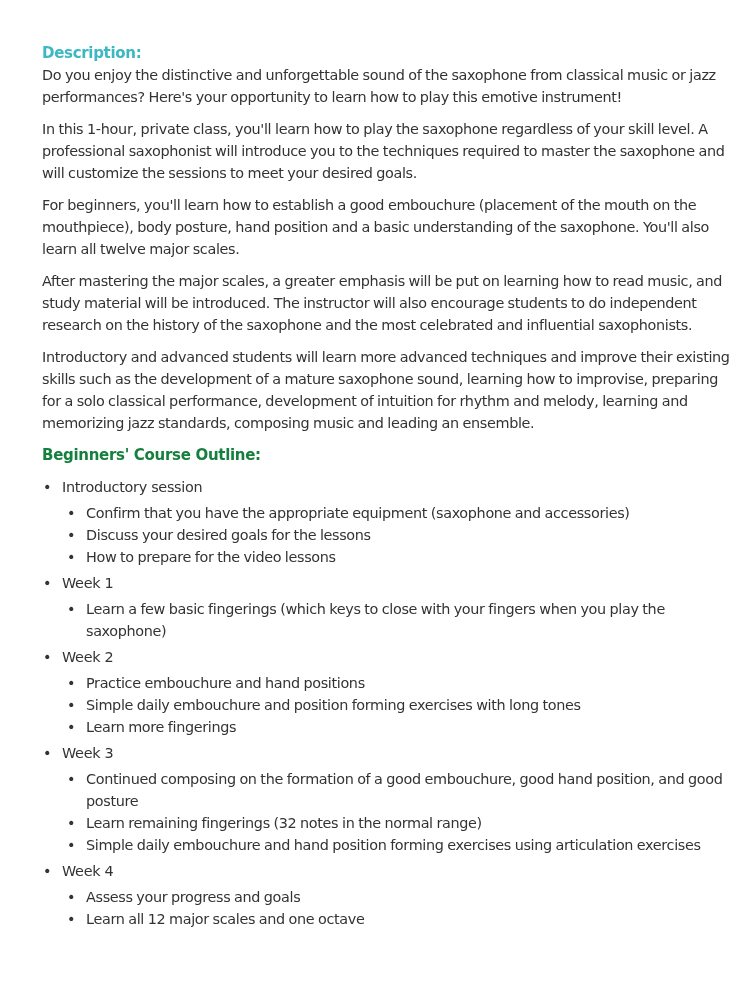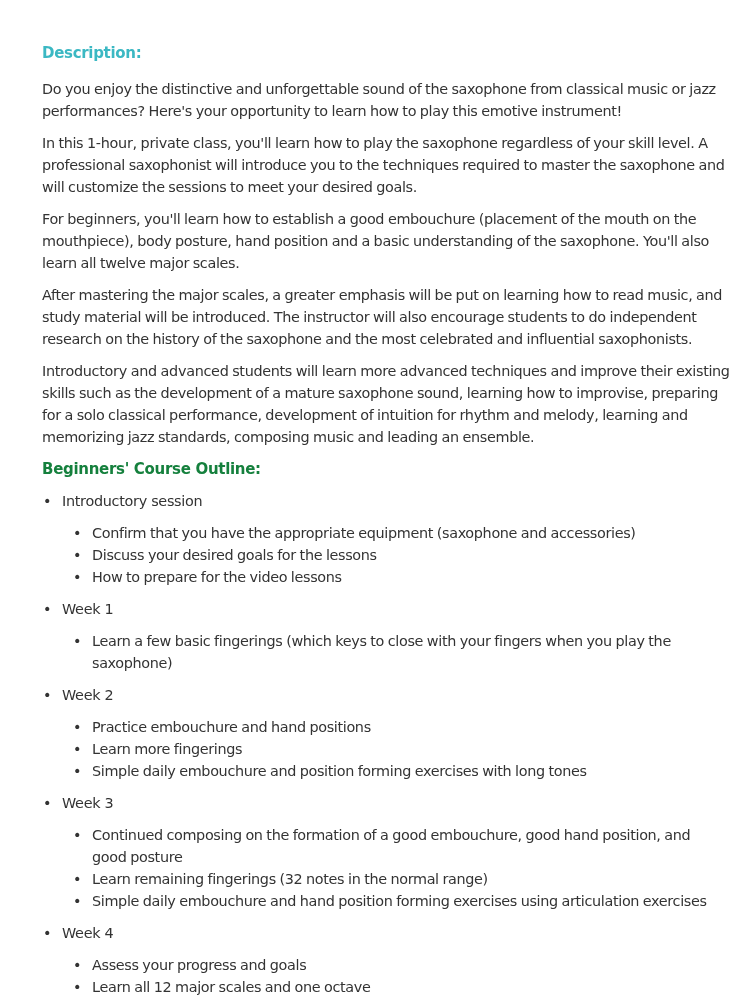--- a/index.html
+++ b/index.html
@@ -11,27 +11,27 @@
     line-height: 22px;
   }
   .content { position: absolute; left: 42px; top: 42px; width: 690px; }
   .heading {
     font-family: "DejaVu Sans", sans-serif; font-weight: 900;
     font-size: 15px; line-height: 22px; letter-spacing: -0.3px;
   }
   .heading.teal { color: #3bb8c3; }
   .heading.dark { color: #15803d; margin-top: 10px; }
   p { margin: 0 0 10px 0; letter-spacing: -0.35px; word-spacing: -0.5px; }
-  p.first { margin-top: 14px; }
+  p.first { margin-top: 0; }
   b { font-weight: 400; letter-spacing: -0.3px; }
   ul.weeks { list-style: none; margin: 10px 0 0 0; padding: 0; }
   ul.weeks > li { position: relative; padding-left: 20px; }
   ul.weeks > li::before { content: "•"; position: absolute; left: 1px; top: 0; }
   .week-title { font-weight: 400; letter-spacing: -0.3px; }
-  ul.tasks { list-style: none; margin: 10px; padding: 0; }
+  ul.tasks { list-style: none; margin: 4px; padding: 0; }
   ul.tasks > li { position: relative; padding-left: 20px; letter-spacing: -0.35px; word-spacing: -0.5px; }
   ul.tasks > li::before { content: "•"; position: absolute; left: 1px; top: 0; }
 </style>
 </head>
 <body>
 
 <div class="content">
   <div class="heading teal">Description:</div>
   <p class="first">Do you enjoy the distinctive and unforgettable sound of the saxophone from classical music or jazz performances? Here's your opportunity to learn how to play this emotive instrument!</p>
   <p><span>In this </span><b>1-hour, private</b><span> class, you'll learn how to play the saxophone regardless of your skill level. A professional saxophonist will introduce you to the techniques required to master the saxophone and will customize the sessions to meet your desired goals.</span></p>
@@ -53,22 +53,22 @@
     <li>
       <div class="week-title">Week 1</div>
       <ul class="tasks">
         <li>Learn a few basic fingerings (which keys to close with your fingers when you play the saxophone)</li>
       </ul>
     </li>
     <li>
       <div class="week-title">Week 2</div>
       <ul class="tasks">
         <li>Practice embouchure and hand positions</li>
+        <li>Simple daily embouchure and position forming exercises with long tones</li>
         <li>Learn more fingerings</li>
-        <li>Simple daily embouchure and position forming exercises with long tones</li>
       </ul>
     </li>
     <li>
       <div class="week-title">Week 3</div>
       <ul class="tasks">
         <li>Continued composing on the formation of a good embouchure, good hand position, and good posture</li>
         <li>Learn remaining fingerings (32 notes in the normal range)</li>
         <li>Simple daily embouchure and hand position forming exercises using articulation exercises</li>
       </ul>
     </li>

